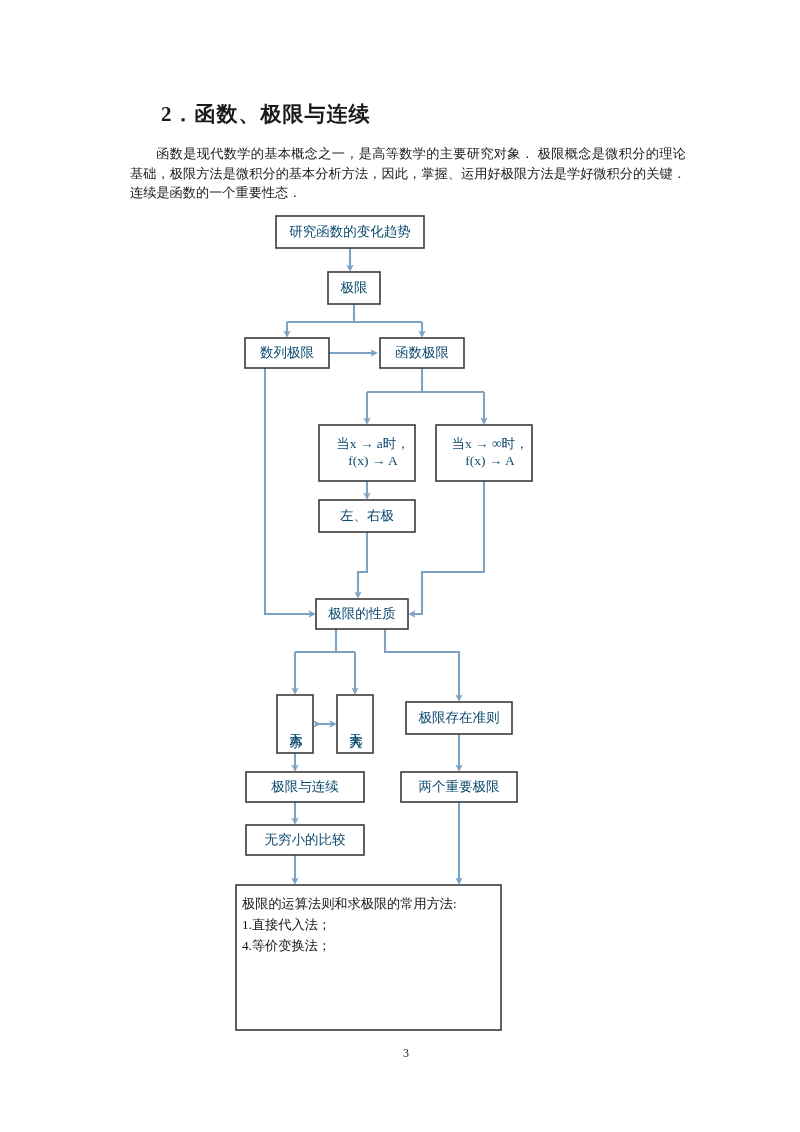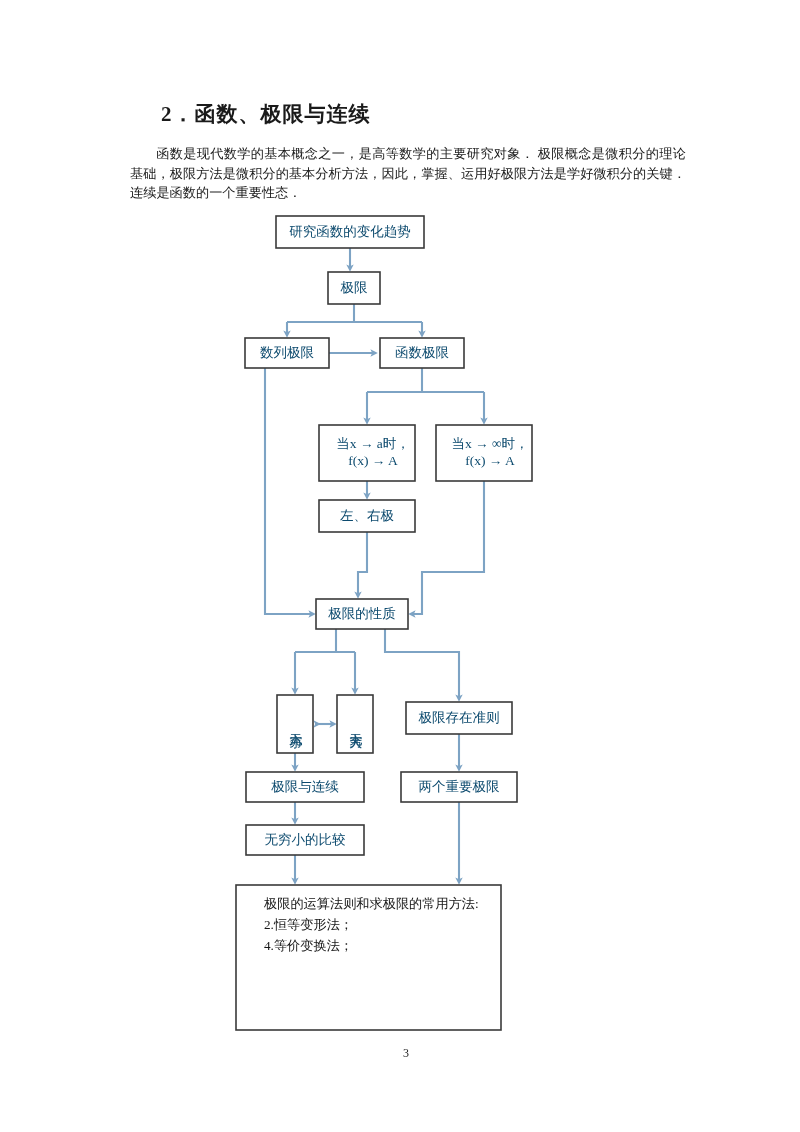--- a/index.html
+++ b/index.html
@@ -57,21 +57,21 @@
   .nodebox.two-line{flex-direction:column;justify-content:center;padding-left:12px;}
   .nodebox.vert{
     writing-mode:vertical-rl;
     text-orientation:upright;
     letter-spacing:1px;
     font-size:13px;
   }
   .listbox{
     width:100%;height:100%;
     box-sizing:border-box;
-    padding:8px 0 0 28px;
+    padding:8px 0 0 6px;
     font-family:"Liberation Serif","DejaVu Serif",serif;
     font-size:13.2px;
     line-height:21px;
     color:#161616;
     text-align:left;
   }
   .mathline{font-style:normal;white-space:nowrap;}
 </style>
 </head>
 <body>
@@ -241,21 +241,21 @@
           <foreignObject x="240" y="625" width="118" height="30">
             <div xmlns="http://www.w3.org/1999/xhtml" class="nodebox">无穷小的比较</div>
           </foreignObject>
         </g>
 
         <g>
           <rect x="230" y="685" width="265" height="145" fill="#ffffff" stroke="#3a3a3a" stroke-width="1.6"></rect>
           <foreignObject x="230" y="685" width="265" height="145">
             <div xmlns="http://www.w3.org/1999/xhtml" class="listbox">
               <div>极限的运算法则和求极限的常用方法:</div>
-              <div>2.恒等变形法；</div>
+              <div>1.直接代入法；</div>
               <div>4.等价变换法；</div>
             </div>
           </foreignObject>
         </g>
 
       </g>
     </svg>
   </div>
 
   <div class="pageno">3</div>

